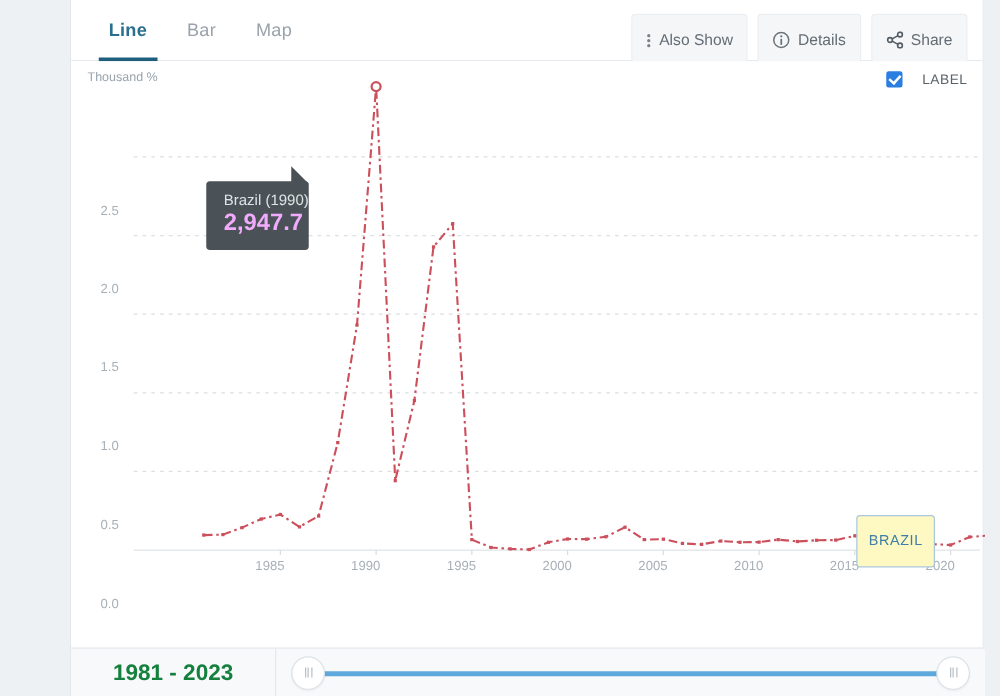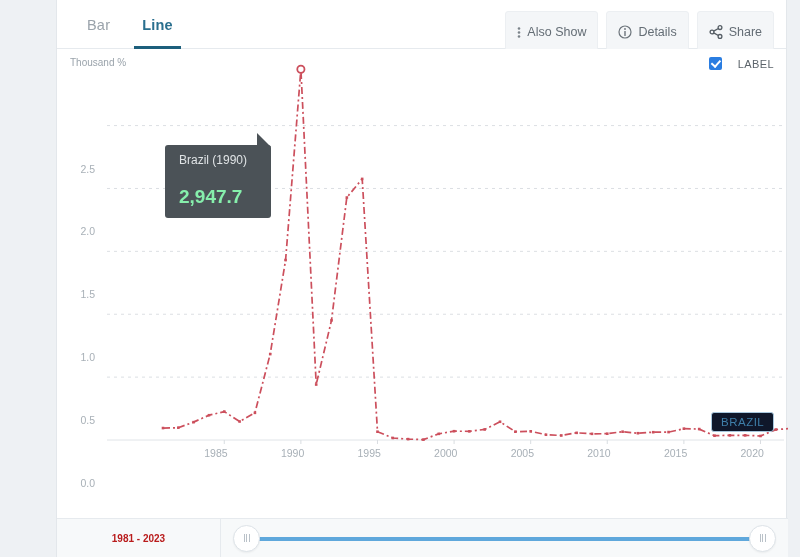--- a/index.html
+++ b/index.html
@@ -138,73 +138,73 @@
     text-align: left;
     width: 40px;
     top: 398px;
   }
   
   .tooltip {
     position: absolute;
     left: 108px; top: 96px;
     background: #4b5257;
     border-radius: 3px;
-    padding: 8px 24px 10px 14px;
+    padding: 8px 0 10px 14px;
     z-index: 9;
   }
   .tooltip .t-title {
     font-size: 12px;
     color: #dfe3e5;
     white-space: nowrap;
   }
   .tooltip .t-val {
     font-size: 19px;
     font-weight: bold;
-    color: #86efac;
-    margin-top: 19px;
+    color: #f0abfc;
+    margin-top: 1px;
     white-space: nowrap;
   }
   .tooltip::after {
     content: "";
     position: absolute;
     right: -0px; top: -12px;
     border-left: 0 solid transparent;
     border-right: 14px solid transparent;
     border-bottom: 14px solid #4b5257;
   }
   
   .series-badge {
     position: absolute;
-    left: 654px; top: 363px;
-    background: #0f172a;
+    left: 628px; top: 363px;
+    background: #fef9c3;
     border: 1px solid #a9c8de;
     border-radius: 3px;
-    padding: 3px 9px;
+    padding: 14px 9px;
     font-size: 11.5px;
     color: #3e7ea8;
     letter-spacing: .5px;
     z-index: 8;
     cursor: pointer;
   }
   
   .range-bar {
     position: absolute;
     left: 0; bottom: 0;
     width: 731px; height: 39px;
     background: #f7f9fa;
     border-top: 1px solid #e6eaee;
     display: flex;
     align-items: center;
   }
   .range-label {
     width: 164px;
     text-align: center;
-    font-size: 10px;
+    font-size: 18px;
     font-weight: bold;
-    color: #b91c1c;
+    color: #15803d;
     border-right: 1px solid #e6eaee;
     line-height: 39px;
     height: 39px;
   }
   .slider-wrap {
     position: relative;
     flex: 1;
     height: 39px;
   }
   .slider-track {
@@ -237,25 +237,28 @@
   .handle.right { right: 12px; }
 </style>
 </head>
 <body>
 
 <div id="root">
   <div class="card">
 
     <div class="header">
       <div class="tabs">
+        <div class="tab active">
+          <span>Line</span>
+        </div>
         <div class="tab">
           <span>Bar</span>
         </div>
-        <div class="tab active">
-          <span>Line</span>
+        <div class="tab">
+          <span>Map</span>
         </div>
       </div>
 
       <div class="hdr-actions">
         <div class="hdr-btn">
           <span>
             <svg width="4" height="13" viewBox="0 0 4 13">
               <circle cx="2" cy="2.5" r="1.3" fill="#7b838a"></circle>
               <circle cx="2" cy="6.5" r="1.3" fill="#7b838a"></circle>
               <circle cx="2" cy="10.5" r="1.3" fill="#7b838a"></circle>

